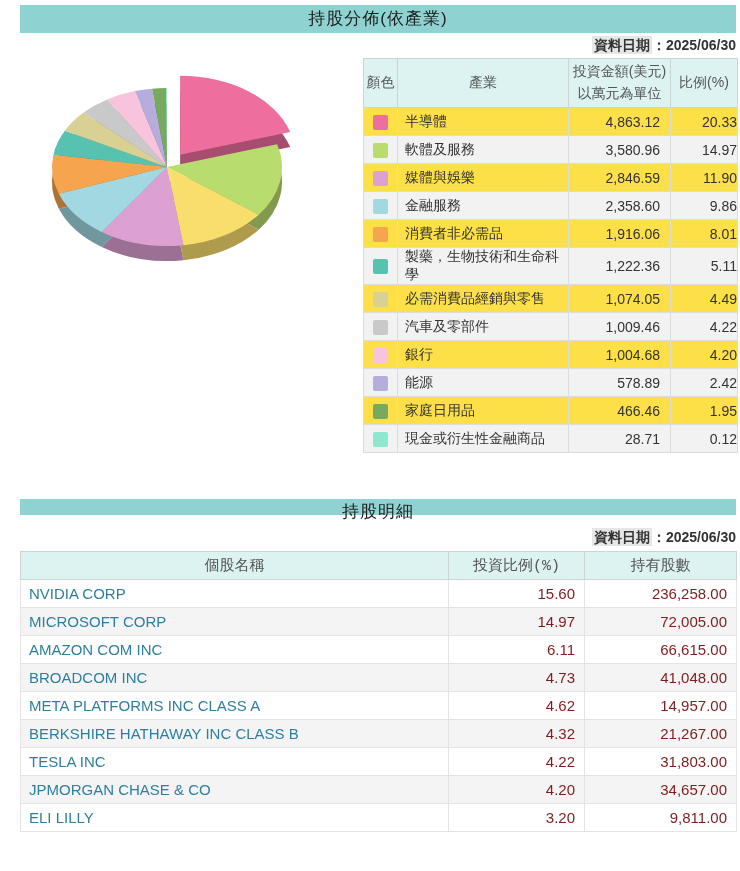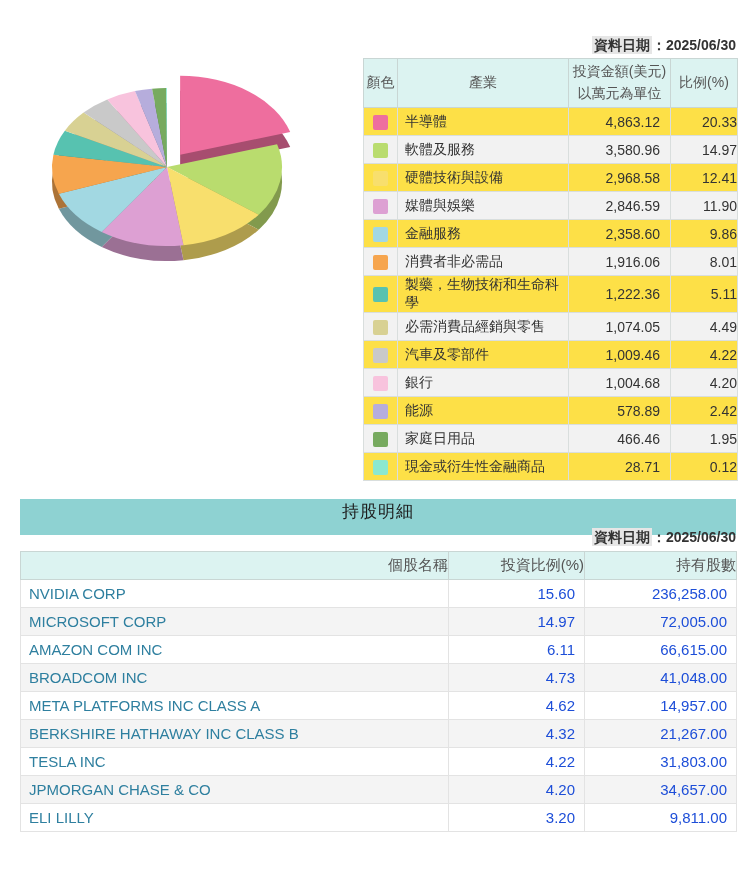--- a/index.html
+++ b/index.html
@@ -15,21 +15,21 @@
   }
   .titlebar {
     position:absolute; left:20px; width:716px;
     background:#8ed2d2;
     text-align:center;
     color:#1d1d1d;
     font-size:17px;
     letter-spacing:1px;
   }
   .titlebar.one { top:5px; height:28px; line-height:28px; }
-  .titlebar.two { top:499px; height:36px; line-height:26px; }
+  .titlebar.two { top:499px; height:16px; line-height:26px; }
   .dateline {
     position:absolute; right:4px;
     font-size:14px; font-weight:bold; color:#333;margin-left:32px;
   }
   .dateline.one { top:37px; }
   .dateline.two { top:529px; }
   .dateline .lbl { background:#e6e6e6; padding:1px 2px; }
   .pie-svg { position:absolute; left:0; top:45px; }
 
   table { border-collapse:collapse; table-layout:fixed; position:absolute; }
@@ -50,36 +50,37 @@
   .ind-table td.c-amt { text-align:right; padding-right:10px; }
   .ind-table td.c-pct { text-align:right; }
   .swatch {
     display:inline-block; width:15px; height:15px;
     border-radius:2px; vertical-align:middle;
   }
   
   .stk-table { left:20px; top:551px; width:716px; font-size:15px; }
   .stk-table th {
     background:#dcf3f1; border:1px solid #c9d6d4;
-    font-weight:normal; color:#555; text-align:right;
-    height:28px; font-size:15px;
+    font-weight:normal; color:#555; text-align:center;
+    height:28px; font-size:15px;font-family:Liberation Mono, monospace;
   }
   .stk-table td {
-    border:1px solid #e3e3e3; height:28px; color:#1d4ed8;
+    border:1px solid #e3e3e3; height:28px; color:#7f1d1d;
     background:#fff;
   }
   .stk-table tr:nth-child(even) td { background:#f4f4f4; }
   .stk-table td.c-stock { padding-left:8px; color:#2e7f9f; }
   .stk-table td.c-num { text-align:right; padding-right:9px; }
 </style>
 </head>
 <body>
 
 <div class="page">
 
+  <div class="titlebar one">持股分佈(依產業)</div>
 
   <div class="dateline one">
     <span class="lbl">資料日期</span><span>：2025/06/30</span>
   </div>
 
   <svg class="pie-svg" width="350" height="285" viewBox="0 0 350 285">
       <path d="M 180.11622583827435 124.86661655935035 L 180.11622583827435 45.86661655935035 A 115 79 0 0 1 290.2052524353004 102.02692663789838 Z" fill="rgb(167,77,111)"></path>
       <path d="M 167 137 L 277.0890265970261 114.16031007854804 A 115 79 0 0 1 258.73097807484555 184.64541290897182 Z" fill="rgb(130,154,77)"></path>
       <path d="M 167 137 L 258.73097807484555 184.64541290897182 A 115 79 0 0 1 183.45561173790702 215.18703877280228 Z" fill="rgb(174,156,76)"></path>
       <path d="M 167 137 L 183.45561173790702 215.18703877280228 A 115 79 0 0 1 101.66912309257299 202.01409844308984 Z" fill="rgb(155,112,148)"></path>
@@ -132,26 +133,20 @@
           <td class="c-amt">4,863.12</td>
           <td class="c-pct">20.33</td>
         </tr>
         <tr>
           <td class="c-swatch"><span class="swatch" style="background: rgb(185, 220, 110);"></span></td>
           <td class="c-name">軟體及服務</td>
           <td class="c-amt">3,580.96</td>
           <td class="c-pct">14.97</td>
         </tr>
         <tr>
-          <td class="c-swatch"><span class="swatch" style="background: rgb(248, 223, 109);"></span></td>
-          <td class="c-name">硬體技術與設備</td>
-          <td class="c-amt">2,968.58</td>
-          <td class="c-pct">12.41</td>
-        </tr>
-        <tr>
           <td class="c-swatch"><span class="swatch" style="background: rgb(221, 160, 211);"></span></td>
           <td class="c-name">媒體與娛樂</td>
           <td class="c-amt">2,846.59</td>
           <td class="c-pct">11.90</td>
         </tr>
         <tr>
           <td class="c-swatch"><span class="swatch" style="background: rgb(162, 216, 226);"></span></td>
           <td class="c-name">金融服務</td>
           <td class="c-amt">2,358.60</td>
           <td class="c-pct">9.86</td>

